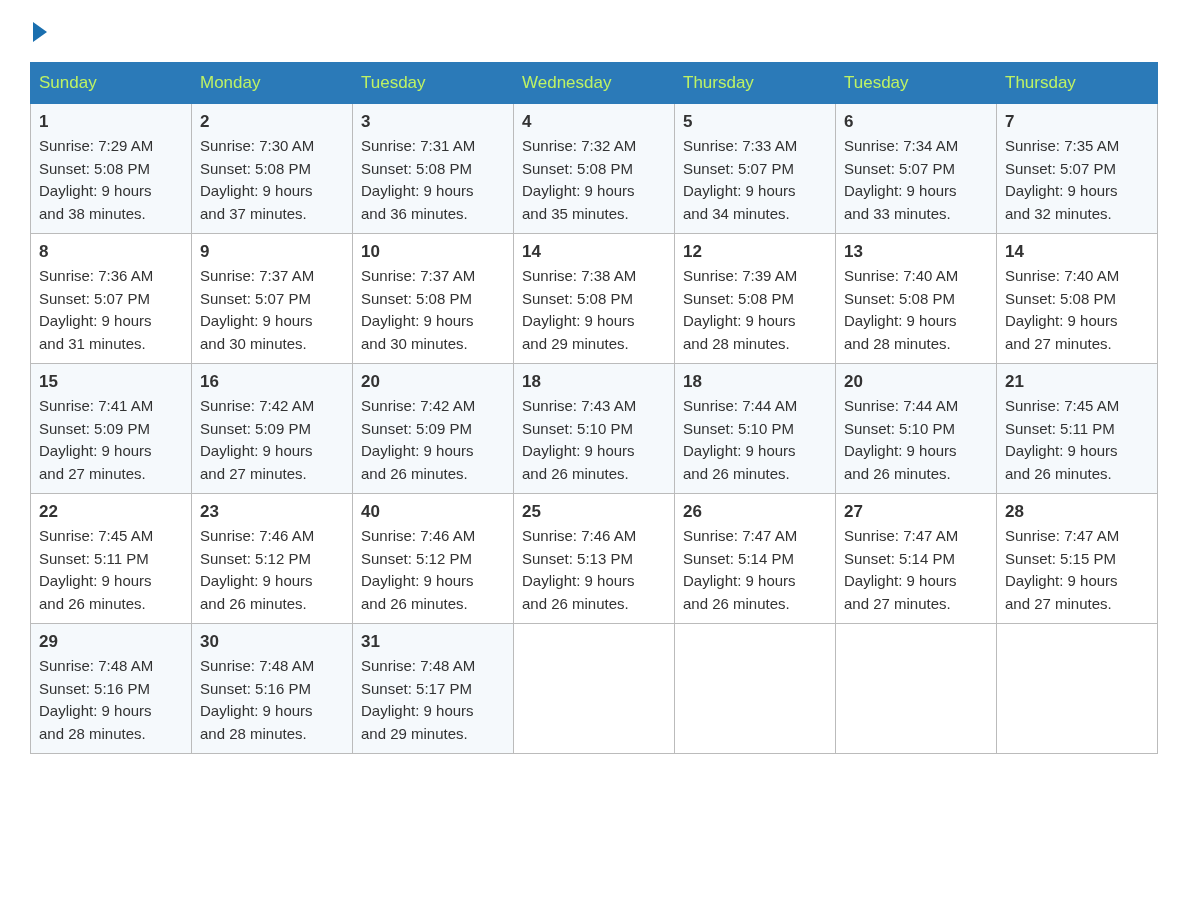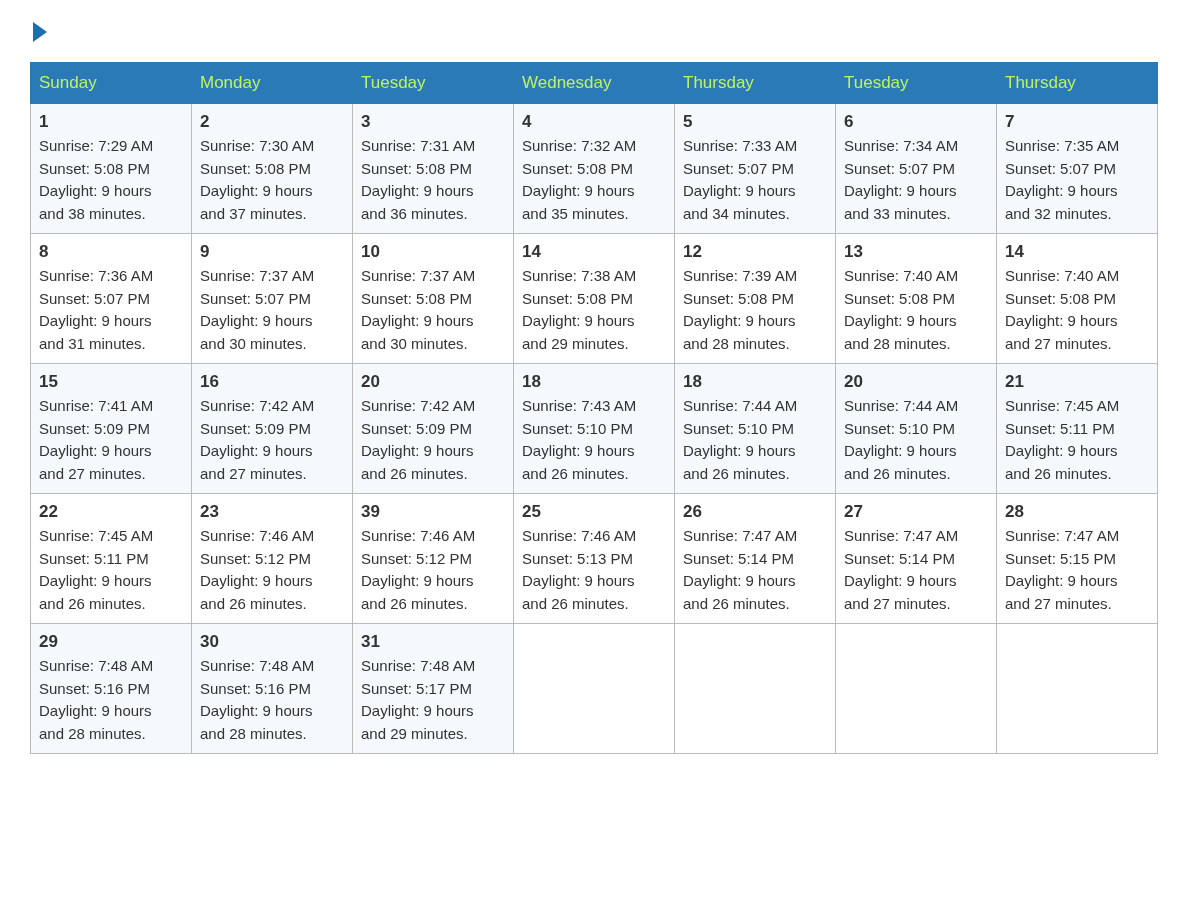--- a/index.html
+++ b/index.html
@@ -157,21 +157,21 @@
         <td><span class="day-number">16</span><span class="day-info">Sunrise: 7:42 AM<br>Sunset: 5:09 PM<br>Daylight: 9 hours<br>and 27 minutes.</span></td>
         <td><span class="day-number">20</span><span class="day-info">Sunrise: 7:42 AM<br>Sunset: 5:09 PM<br>Daylight: 9 hours<br>and 26 minutes.</span></td>
         <td><span class="day-number">18</span><span class="day-info">Sunrise: 7:43 AM<br>Sunset: 5:10 PM<br>Daylight: 9 hours<br>and 26 minutes.</span></td>
         <td><span class="day-number">18</span><span class="day-info">Sunrise: 7:44 AM<br>Sunset: 5:10 PM<br>Daylight: 9 hours<br>and 26 minutes.</span></td>
         <td><span class="day-number">20</span><span class="day-info">Sunrise: 7:44 AM<br>Sunset: 5:10 PM<br>Daylight: 9 hours<br>and 26 minutes.</span></td>
         <td><span class="day-number">21</span><span class="day-info">Sunrise: 7:45 AM<br>Sunset: 5:11 PM<br>Daylight: 9 hours<br>and 26 minutes.</span></td>
       </tr>
       <tr>
         <td><span class="day-number">22</span><span class="day-info">Sunrise: 7:45 AM<br>Sunset: 5:11 PM<br>Daylight: 9 hours<br>and 26 minutes.</span></td>
         <td><span class="day-number">23</span><span class="day-info">Sunrise: 7:46 AM<br>Sunset: 5:12 PM<br>Daylight: 9 hours<br>and 26 minutes.</span></td>
-        <td><span class="day-number">39</span><span class="day-info">Sunrise: 7:46 AM<br>Sunset: 5:12 PM<br>Daylight: 9 hours<br>and 26 minutes.</span></td>
+        <td><span class="day-number">40</span><span class="day-info">Sunrise: 7:46 AM<br>Sunset: 5:12 PM<br>Daylight: 9 hours<br>and 26 minutes.</span></td>
         <td><span class="day-number">25</span><span class="day-info">Sunrise: 7:46 AM<br>Sunset: 5:13 PM<br>Daylight: 9 hours<br>and 26 minutes.</span></td>
         <td><span class="day-number">26</span><span class="day-info">Sunrise: 7:47 AM<br>Sunset: 5:14 PM<br>Daylight: 9 hours<br>and 26 minutes.</span></td>
         <td><span class="day-number">27</span><span class="day-info">Sunrise: 7:47 AM<br>Sunset: 5:14 PM<br>Daylight: 9 hours<br>and 27 minutes.</span></td>
         <td><span class="day-number">28</span><span class="day-info">Sunrise: 7:47 AM<br>Sunset: 5:15 PM<br>Daylight: 9 hours<br>and 27 minutes.</span></td>
       </tr>
       <tr>
         <td><span class="day-number">29</span><span class="day-info">Sunrise: 7:48 AM<br>Sunset: 5:16 PM<br>Daylight: 9 hours<br>and 28 minutes.</span></td>
         <td><span class="day-number">30</span><span class="day-info">Sunrise: 7:48 AM<br>Sunset: 5:16 PM<br>Daylight: 9 hours<br>and 28 minutes.</span></td>
         <td><span class="day-number">31</span><span class="day-info">Sunrise: 7:48 AM<br>Sunset: 5:17 PM<br>Daylight: 9 hours<br>and 29 minutes.</span></td>
         <td class="empty-cell"></td>

